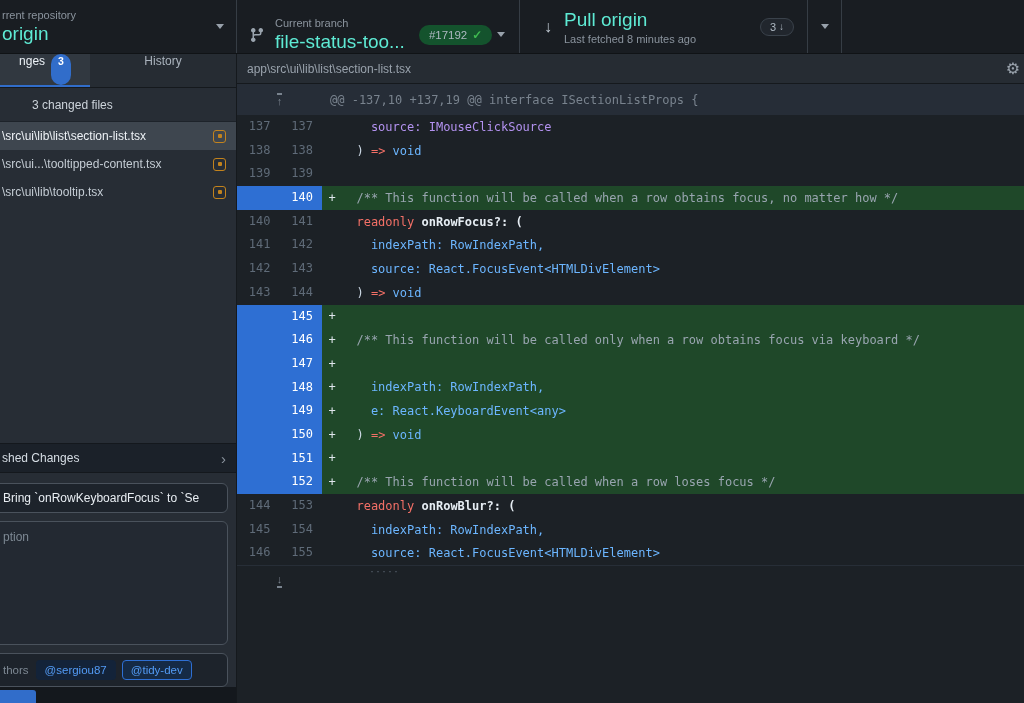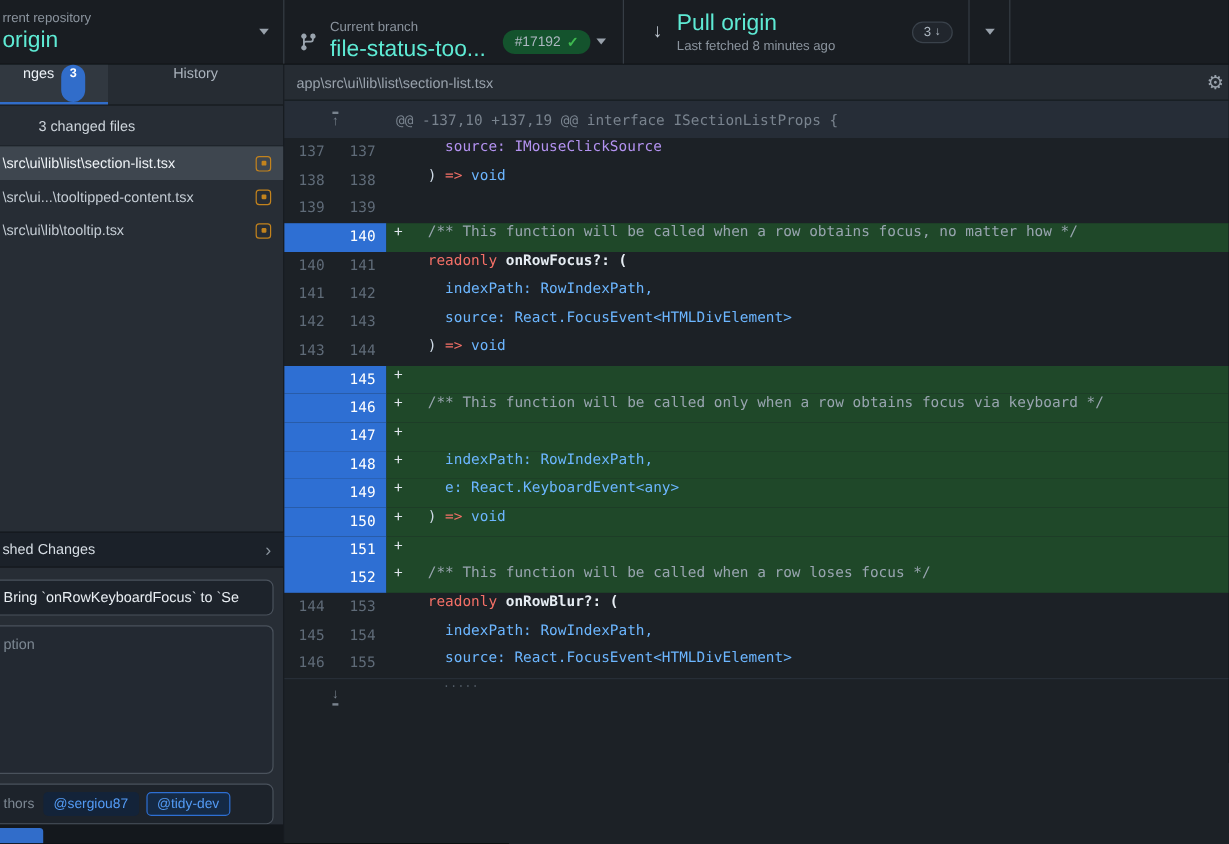--- a/index.html
+++ b/index.html
@@ -80,21 +80,21 @@
   .blue-edge{width:36px;height:13px;margin-top:3px;background:var(--accent);border-top-right-radius:3px}
   .hunk-header{height:31px;flex:none;display:flex;align-items:center;background:#262d37}
   .icon-gutter{width:85px;flex:none;display:flex;align-items:center;justify-content:center}
   .hunk-text{margin-left:8px;font-size:12px;color:#79838e;font-family:"DejaVu Sans Mono","Liberation Mono",monospace;white-space:pre}
   .diff-lines{flex:none}
   .diff-row{height:23.7px;display:flex;flex:none}
   .gutter2{width:85px;flex:none;display:flex}
   .num{width:42.5px;flex:none;text-align:right;padding-right:9px;color:#5f6b78;
        font:12px/23.7px "DejaVu Sans Mono","Liberation Mono",monospace}
   .diff-row.add .num{background:var(--added_gutter);color:#fff}
-  .content{flex:1;display:flex;align-items:flex-start;min-width:0}
+  .content{flex:1;display:flex;align-items:center;min-width:0}
   .diff-row.add .content{background:var(--added_bg)}
   .marker{width:20px;flex:none;text-align:center;color:#dfe6ec;
           font:12px "DejaVu Sans Mono","Liberation Mono",monospace}
   .code{white-space:pre;font:12px "DejaVu Sans Mono","Liberation Mono",monospace;overflow:hidden}
   .tk-purple{color:var(--tk_purple)}
   .tk-blue{color:var(--tk_blue)}
   .tk-red{color:var(--tk_red)}
   .tk-comment{color:var(--tk_comment)}
   .tk-plain{color:var(--tk_plain)}
   .tk-bold{color:var(--tk_bold);font-weight:700}

